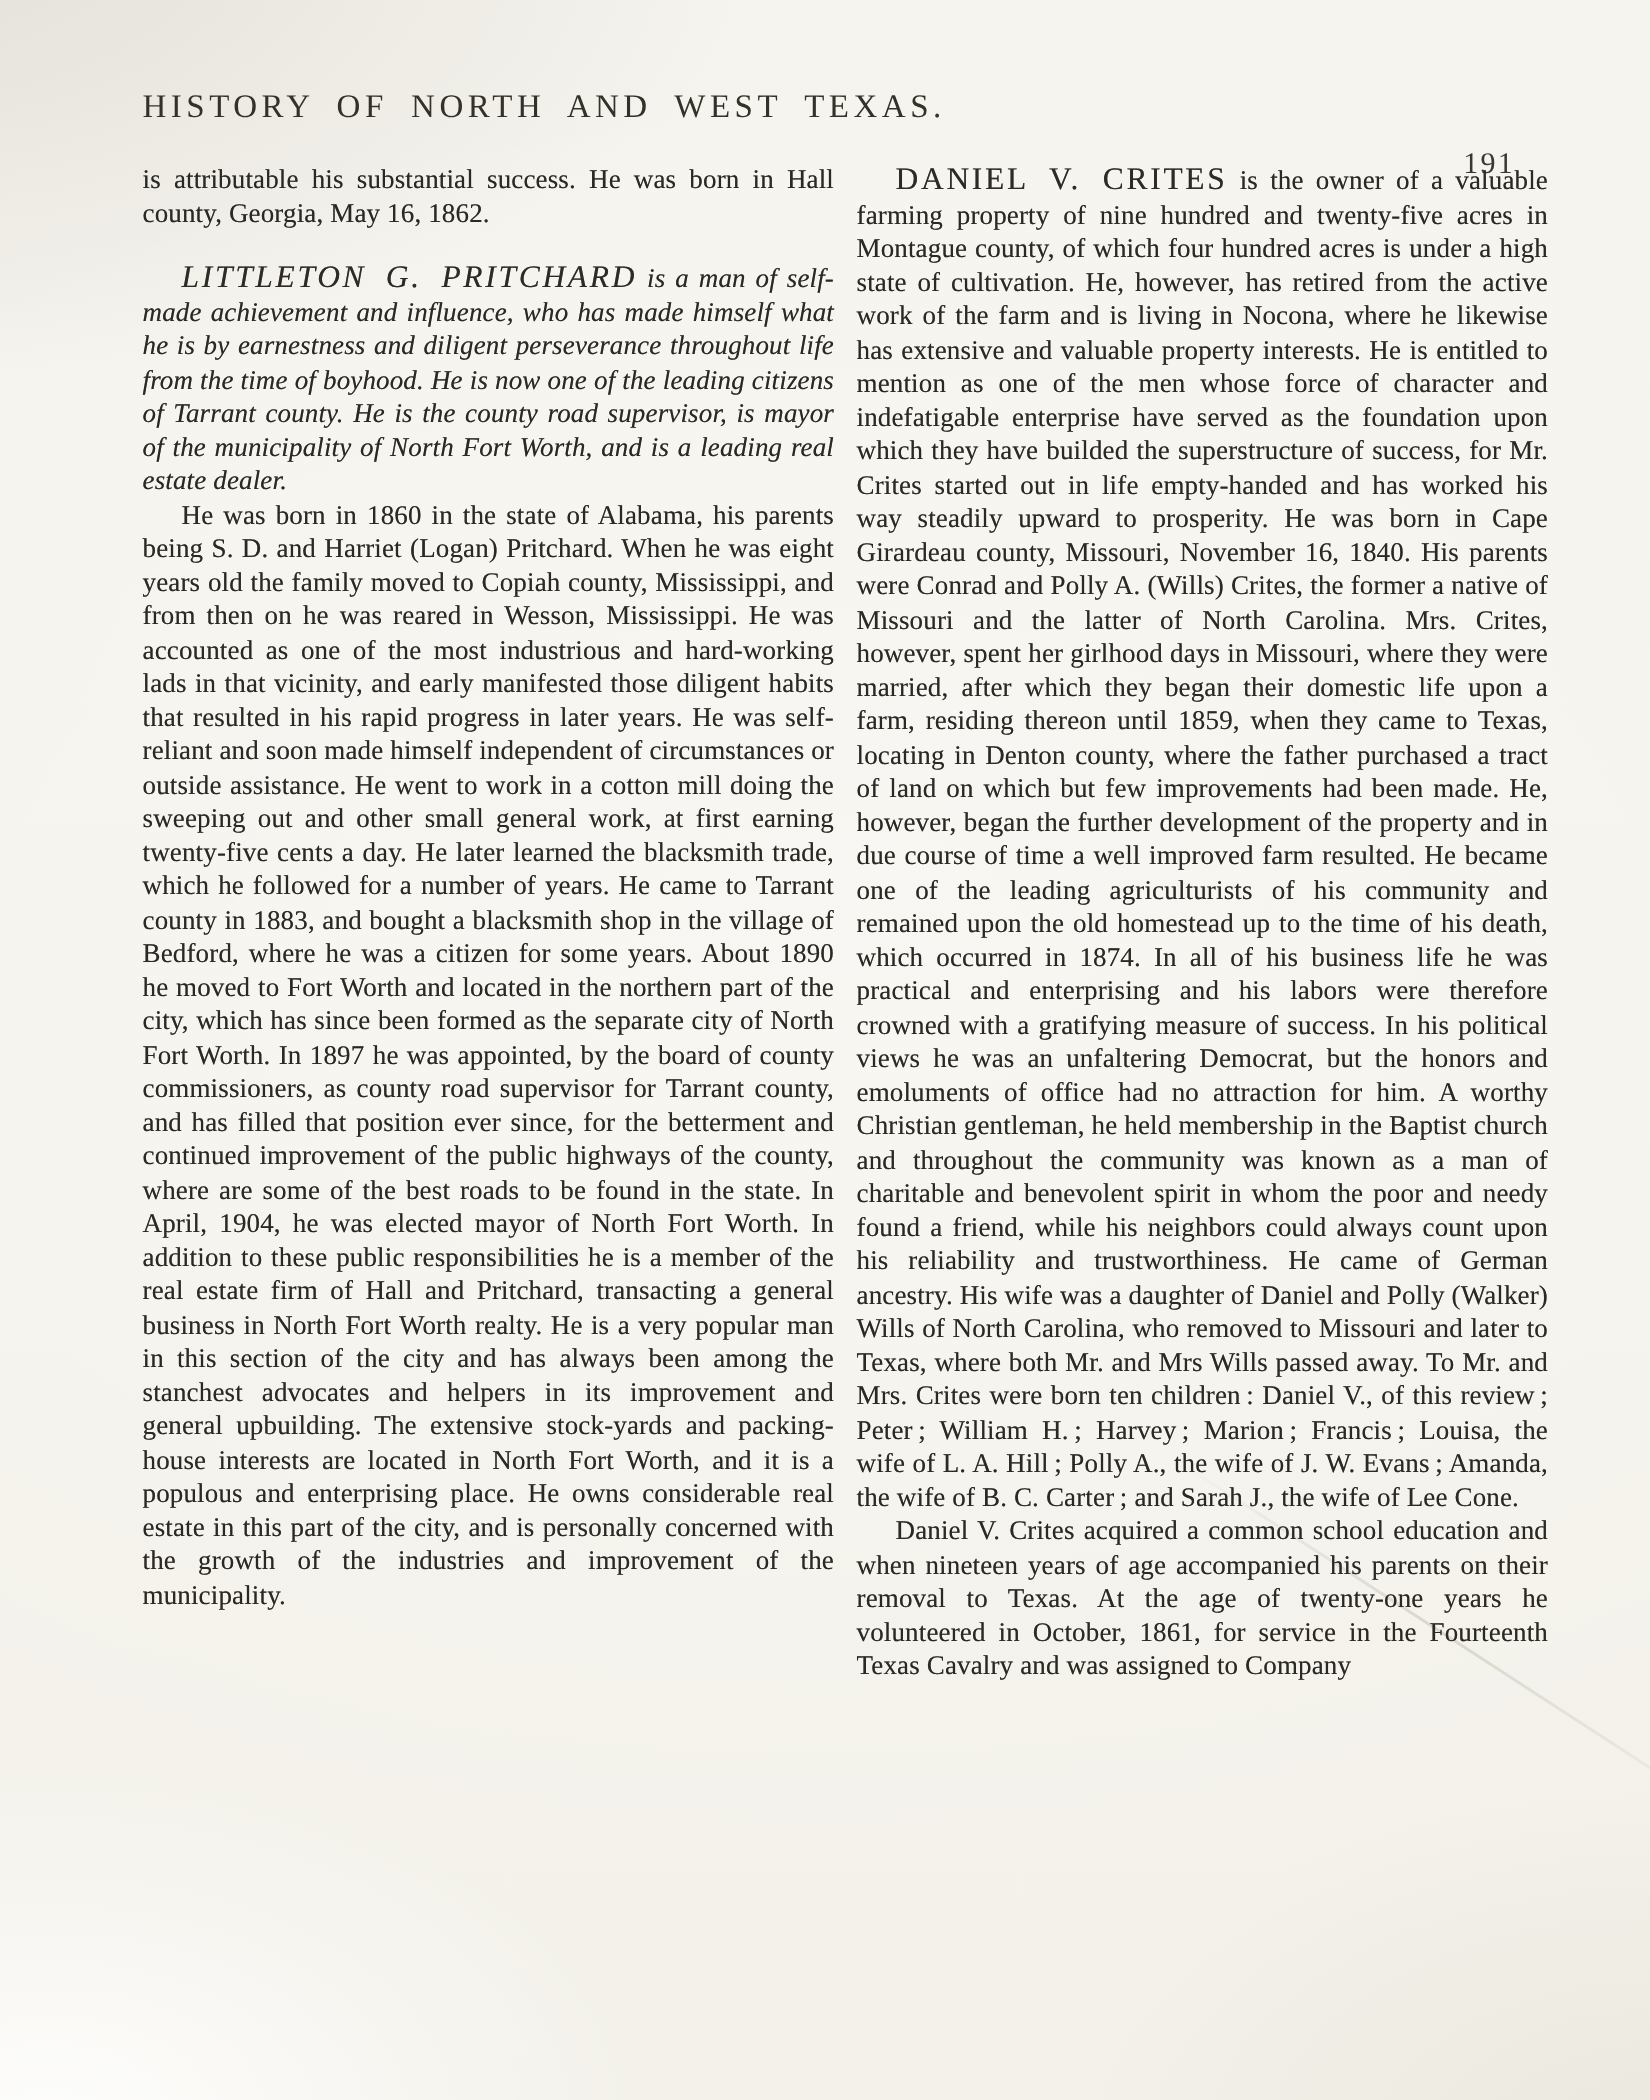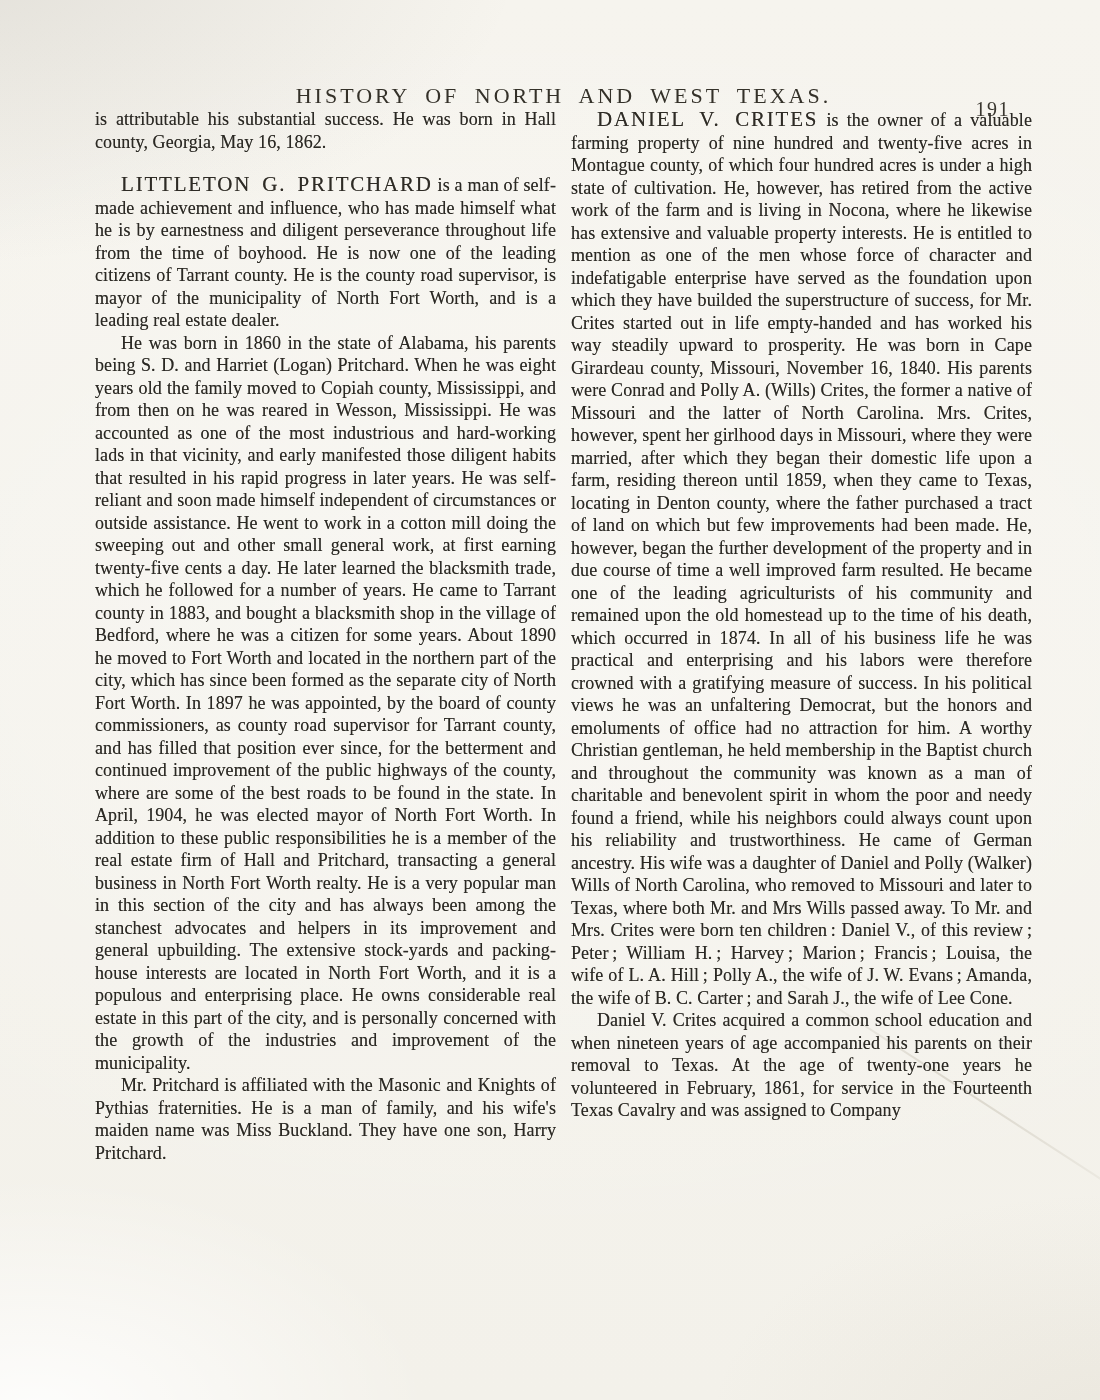--- a/index.html
+++ b/index.html
@@ -35,26 +35,24 @@
     position: absolute;
     top: 58px;
     left: 95px;
     width: 937px;
     height: 34px;
   }
   .running-title {
     position: absolute;
     left: 0;
     right: 0;
-    text-align: center;
     font-size: 22px;
     letter-spacing: 3px;
     word-spacing: 7px;
     color: #343129;
-    margin-top: 25px;
   }
   .folio {
     position: absolute;
     right: 22px;
     top: 2px;
     font-size: 20px;
     letter-spacing: 1.5px;
     color: #3a372f;
     font-variant-numeric: oldstyle-nums;
     margin-top: 38px;
@@ -70,21 +68,21 @@
     margin: 0;
     font-size: 18px;
     line-height: 22.5px;
     text-align: justify;
     letter-spacing: 0.1px;
     hyphens: auto;
     -webkit-hyphens: auto;
     text-shadow: 0 0 0.35px rgba(43,41,36,0.55);
   }
   .indent { text-indent: 26px; }
-  .bio-start { margin-top: 20px !important; }
+  .bio-start { margin-top: 20px !important; font-style: italic; }
   .lead-name {
     font-size: 21px;
     letter-spacing: 1.8px;
     word-spacing: 4px;
     color: #2e2b25;
   }
 </style>
 </head>
 <body>
 
@@ -97,22 +95,21 @@
     <div class="folio">191</div>
   </div>
 
   <div class="col col-left">
     <p>is attributable his substantial success. He was born in Hall county, Georgia, May 16, 1862.</p>
 
     <p class="indent bio-start"><span class="lead-name">LITTLETON G. PRITCHARD</span><span> is a man of self-made achievement and influence, who has made himself what he is by earnestness and diligent perseverance throughout life from the time of boyhood. He is now one of the leading citizens of Tarrant county. He is the county road supervisor, is mayor of the municipality of North Fort Worth, and is a leading real estate dealer.</span></p>
 
     <p class="indent">He was born in 1860 in the state of Alabama, his parents being S. D. and Harriet (Logan) Pritchard. When he was eight years old the family moved to Copiah county, Mississippi, and from then on he was reared in Wesson, Mississippi. He was accounted as one of the most industrious and hard-working lads in that vicinity, and early manifested those diligent habits that resulted in his rapid progress in later years. He was self-reliant and soon made himself independent of circumstances or outside assistance. He went to work in a cotton mill doing the sweeping out and other small general work, at first earning twenty-five cents a day. He later learned the blacksmith trade, which he followed for a number of years. He came to Tarrant county in 1883, and bought a blacksmith shop in the village of Bedford, where he was a citizen for some years. About 1890 he moved to Fort Worth and located in the northern part of the city, which has since been formed as the separate city of North Fort Worth. In 1897 he was appointed, by the board of county commissioners, as county road supervisor for Tarrant county, and has filled that position ever since, for the betterment and continued improvement of the public highways of the county, where are some of the best roads to be found in the state. In April, 1904, he was elected mayor of North Fort Worth. In addition to these public responsibilities he is a member of the real estate firm of Hall and Pritchard, transacting a general business in North Fort Worth realty. He is a very popular man in this section of the city and has always been among the stanchest advocates and helpers in its improvement and general upbuilding. The extensive stock-yards and packing-house interests are located in North Fort Worth, and it is a populous and enterprising place. He owns considerable real estate in this part of the city, and is personally concerned with the growth of the industries and improvement of the municipality.</p>
 
-    <p class="indent">Mr. Pritchard is affiliated with the Masonic and Knights of Pythias fraternities. He is a man of family, and his wife's maiden name was Miss Buckland. They have one son, Harry Pritchard.</p>
   </div>
 
   <div class="col col-right">
     <p class="indent"><span class="lead-name">DANIEL V. CRITES</span><span> is the owner of a valuable farming property of nine hundred and twenty-five acres in Montague county, of which four hundred acres is under a high state of cultivation. He, however, has retired from the active work of the farm and is living in Nocona, where he likewise has extensive and valuable property interests. He is entitled to mention as one of the men whose force of character and indefatigable enterprise have served as the foundation upon which they have builded the superstructure of success, for Mr. Crites started out in life empty-handed and has worked his way steadily upward to prosperity. He was born in Cape Girardeau county, Missouri, November 16, 1840. His parents were Conrad and Polly A. (Wills) Crites, the former a native of Missouri and the latter of North Carolina. Mrs. Crites, however, spent her girlhood days in Missouri, where they were married, after which they began their domestic life upon a farm, residing thereon until 1859, when they came to Texas, locating in Denton county, where the father purchased a tract of land on which but few improvements had been made. He, however, began the further development of the property and in due course of time a well improved farm resulted. He became one of the leading agriculturists of his community and remained upon the old homestead up to the time of his death, which occurred in 1874. In all of his business life he was practical and enterprising and his labors were therefore crowned with a gratifying measure of success. In his political views he was an unfaltering Democrat, but the honors and emoluments of office had no attraction for him. A worthy Christian gentleman, he held membership in the Baptist church and throughout the community was known as a man of charitable and benevolent spirit in whom the poor and needy found a friend, while his neighbors could always count upon his reliability and trustworthiness. He came of German ancestry. His wife was a daughter of Daniel and Polly (Walker) Wills of North Carolina, who removed to Missouri and later to Texas, where both Mr. and Mrs Wills passed away. To Mr. and Mrs. Crites were born ten children : Daniel V., of this review ; Peter ; William H. ; Harvey ; Marion ; Francis ; Louisa, the wife of L. A. Hill ; Polly A., the wife of J. W. Evans ; Amanda, the wife of B. C. Carter ; and Sarah J., the wife of Lee Cone.</span></p>
 
-    <p class="indent">Daniel V. Crites acquired a common school education and when nineteen years of age accompanied his parents on their removal to Texas. At the age of twenty-one years he volunteered in February, 1861, for service in the Fourteenth Texas Cavalry and was assigned to Company</p>
+    <p class="indent">Daniel V. Crites acquired a common school education and when nineteen years of age accompanied his parents on their removal to Texas. At the age of twenty-one years he volunteered in October, 1861, for service in the Fourteenth Texas Cavalry and was assigned to Company</p>
   </div>
 
 </div>
 
 </body></html>

